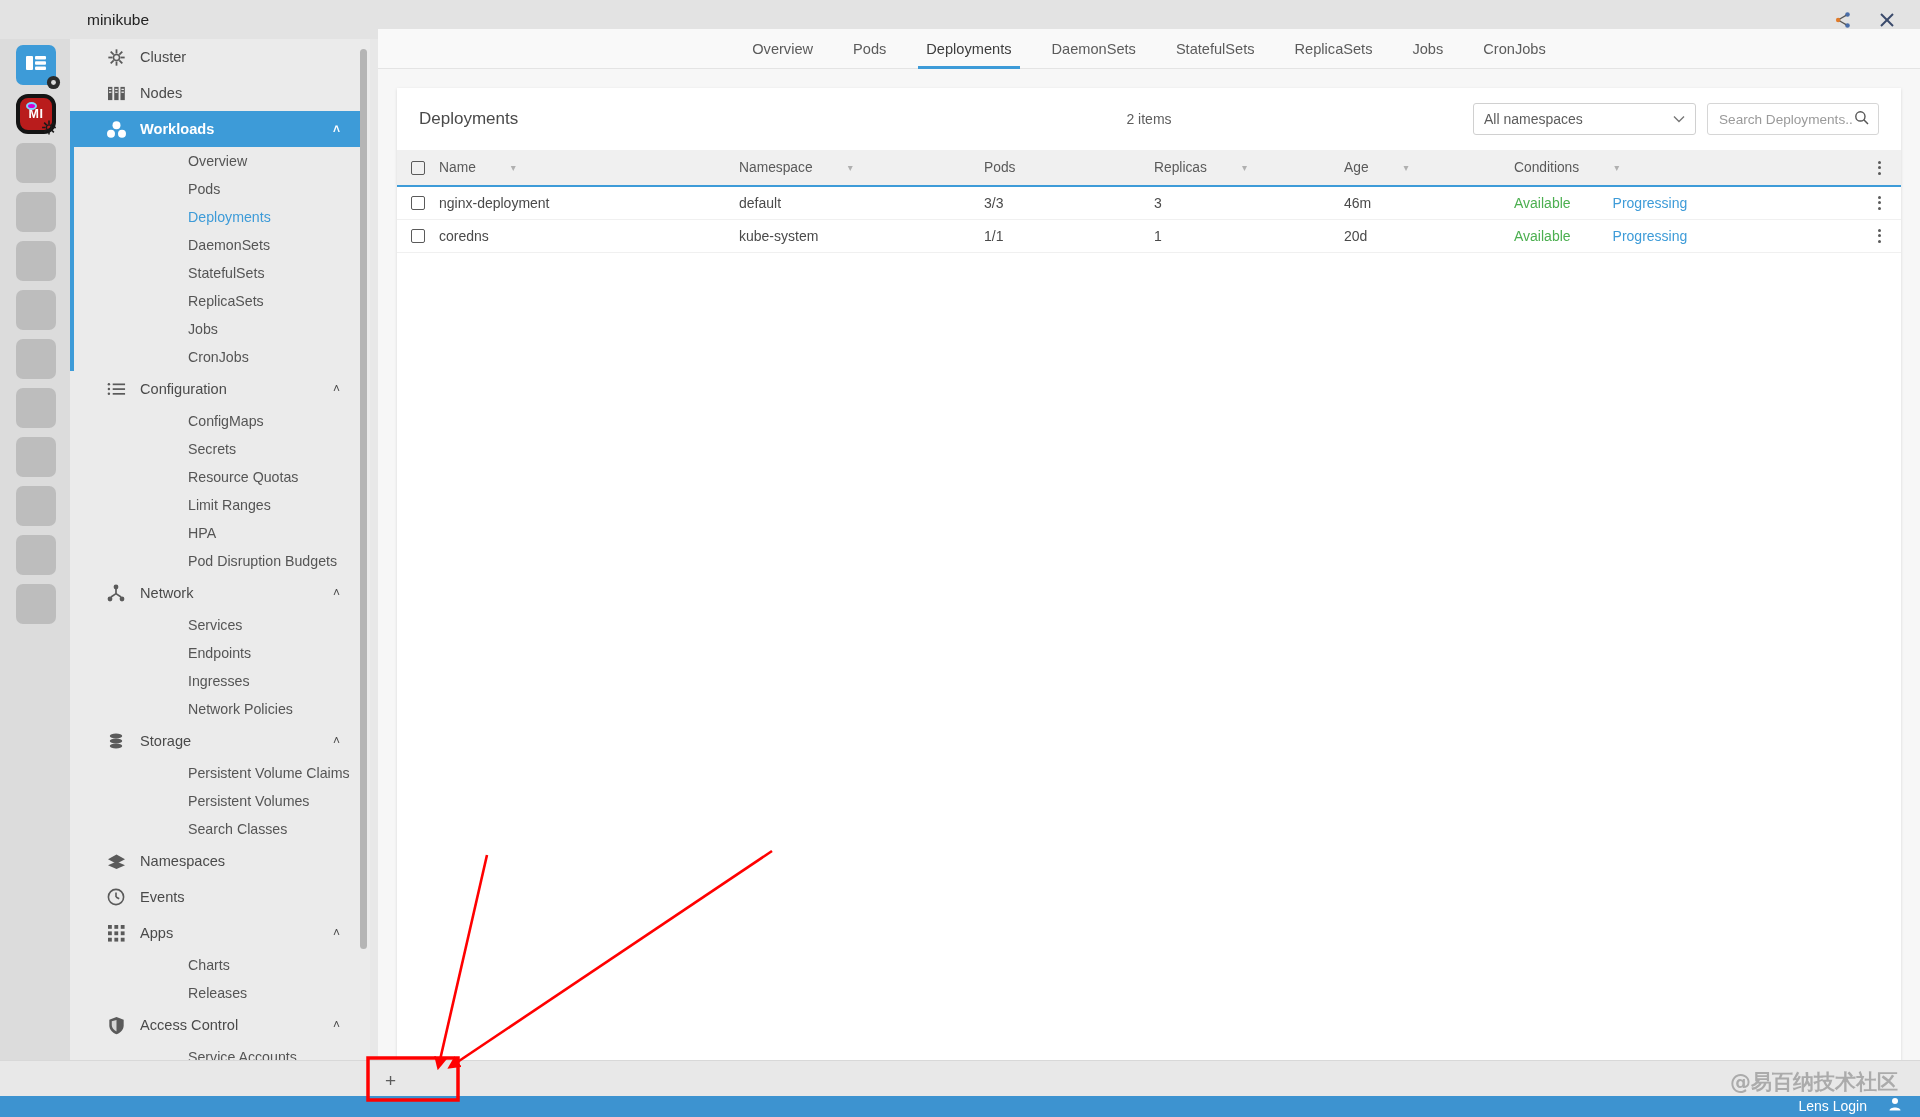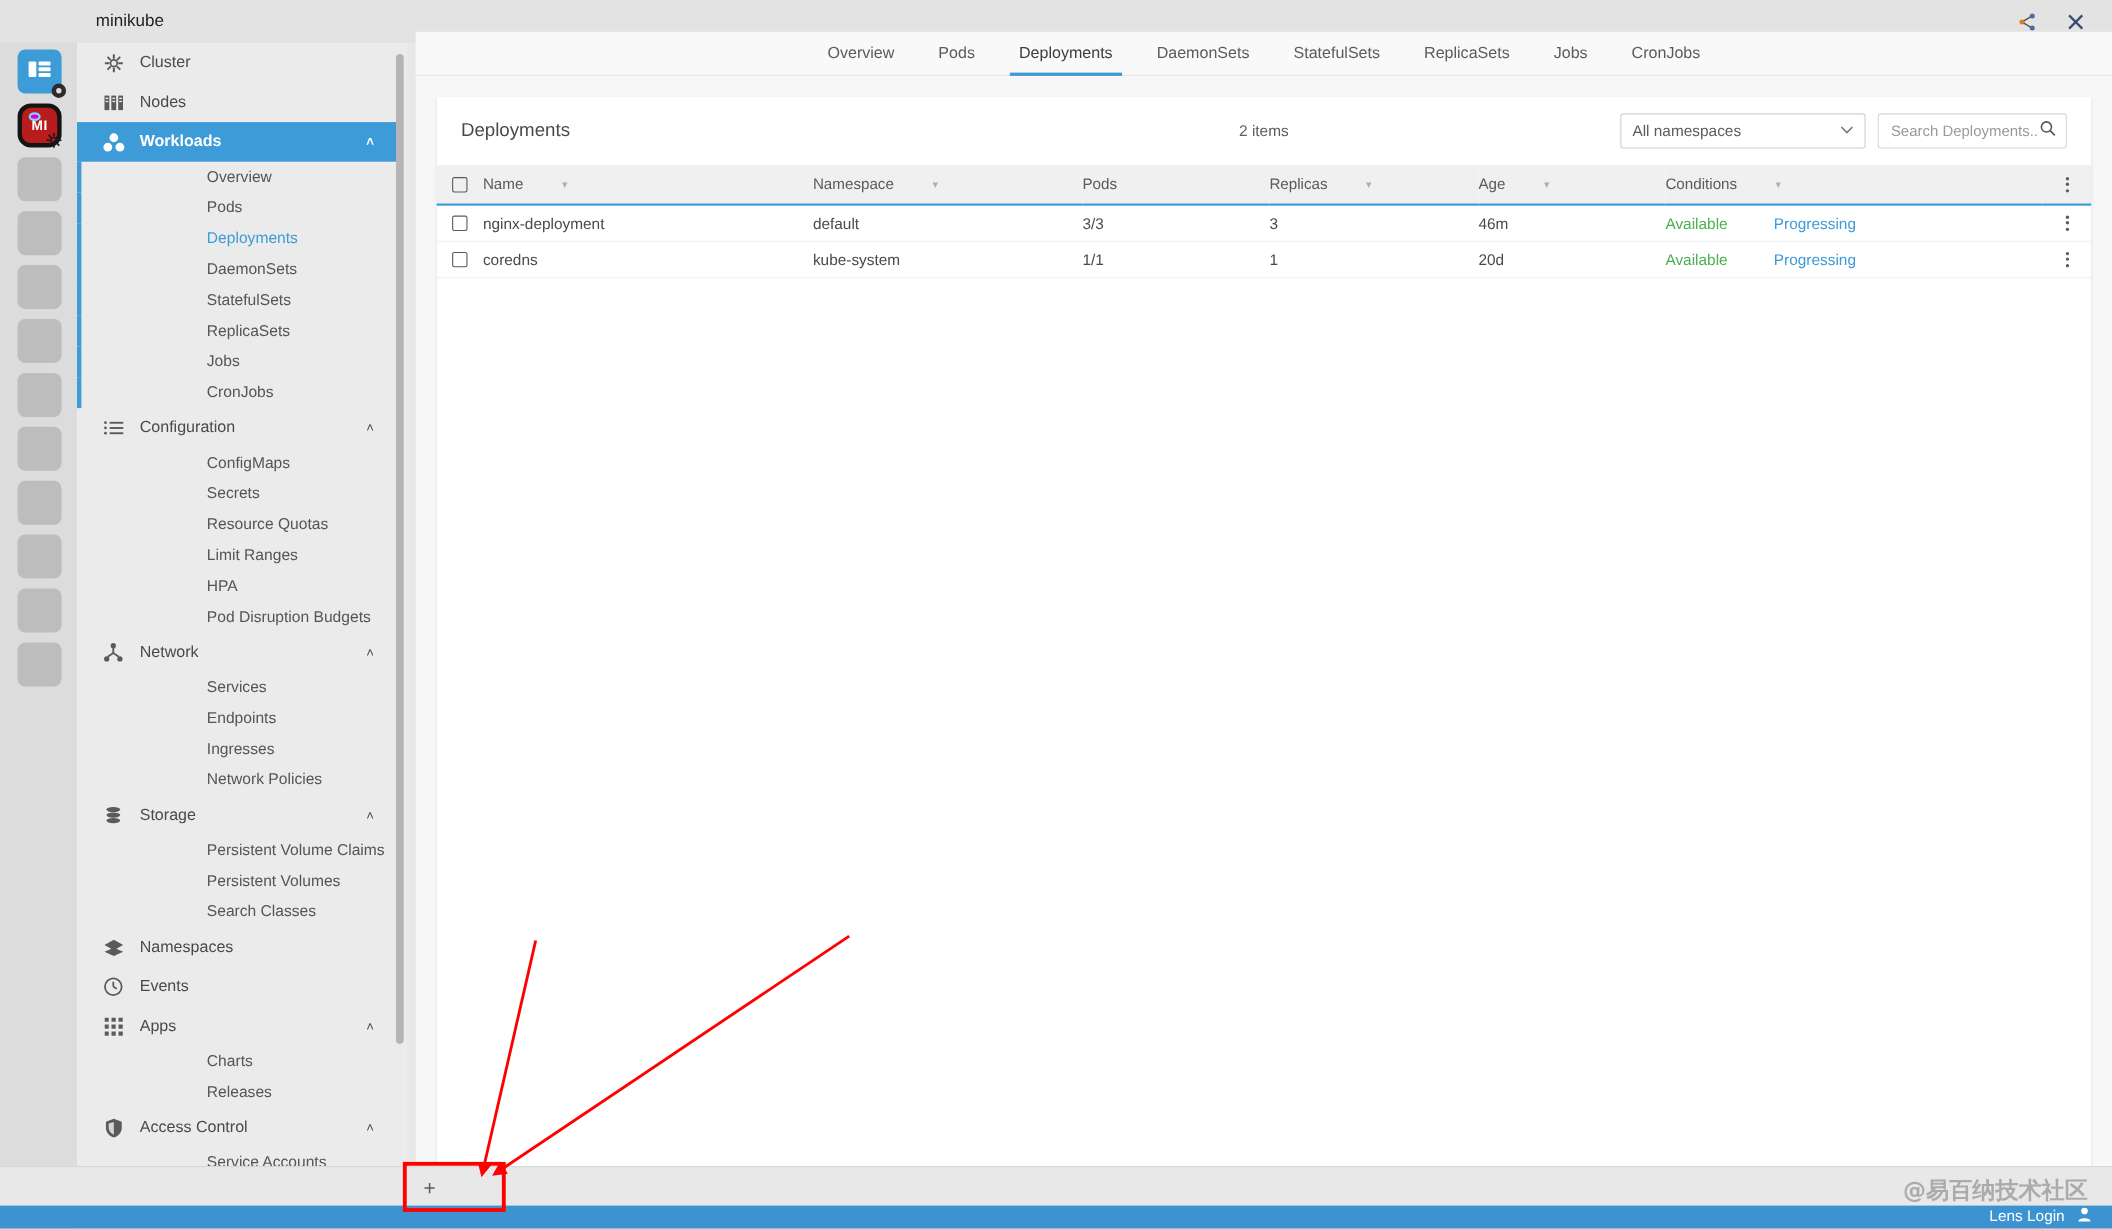--- a/index.html
+++ b/index.html
@@ -51,21 +51,21 @@
     border:2px solid #7fd4ff; border-radius:50%; background:#d400d4;
   }
 
   
   #sidebar{
     position:absolute; left:70px; top:39px; width:300px; height:1042px;
     background:#ebebeb; overflow:hidden;
   }
   #sidebar-scroll{ position:absolute; inset:0 8px 0 0; }
   .nav-group-head{
-    height:36px; display:flex; align-items:center; padding-left:20px; cursor:pointer;
+    height:36px; display:flex; align-items:center; padding-left:33px; cursor:pointer;
     color:#4a4a4a; font-size:14.6px;
   }
   .nav-group-head.active{ background:#3d9bd8; color:#fff; font-weight:600;}
   .nav-group-head .nav-ico{
     width:26px; height:22px; display:flex; align-items:center; justify-content:center; margin-right:11px; flex:0 0 26px;
   }
   .nav-group-head .chev{ margin-left:auto; margin-right:22px; font-size:12px; }
   .nav-sub{
     height:28px; display:flex; align-items:center; padding-left:118px;
     color:#555; font-size:14.2px; cursor:pointer; position:relative;
@@ -166,21 +166,21 @@
   #add-btn{
     position:absolute; left:370px; top:1065px; width:80px; height:31px;
     display:flex; align-items:center; padding-left:15px;
     background:#e8e8e8; color:#5c5c5c; font-size:19px; cursor:pointer;
   }
   #taskbar{
     position:absolute; left:0; top:1096px; width:1920px; height:21px;
     background:#3d93d0;
   }
   #lens-login{
-    position:absolute; right:18px; top:1097px; display:flex; gap:11px;
+    position:absolute; right:18px; top:1097px; display:flex; align-items:center; gap:21px;
     color:#fff; font-size:14px;
   }
   #watermark{
     position:absolute; right:22px; top:1068px;
     font-size:21px; color:rgba(120,120,120,.55); font-weight:bold;
     font-family:"DejaVu Sans", sans-serif; white-space:nowrap;
   }
 
   
   #annot{ position:absolute; left:0; top:0; width:1920px; height:1117px; pointer-events:none; }

